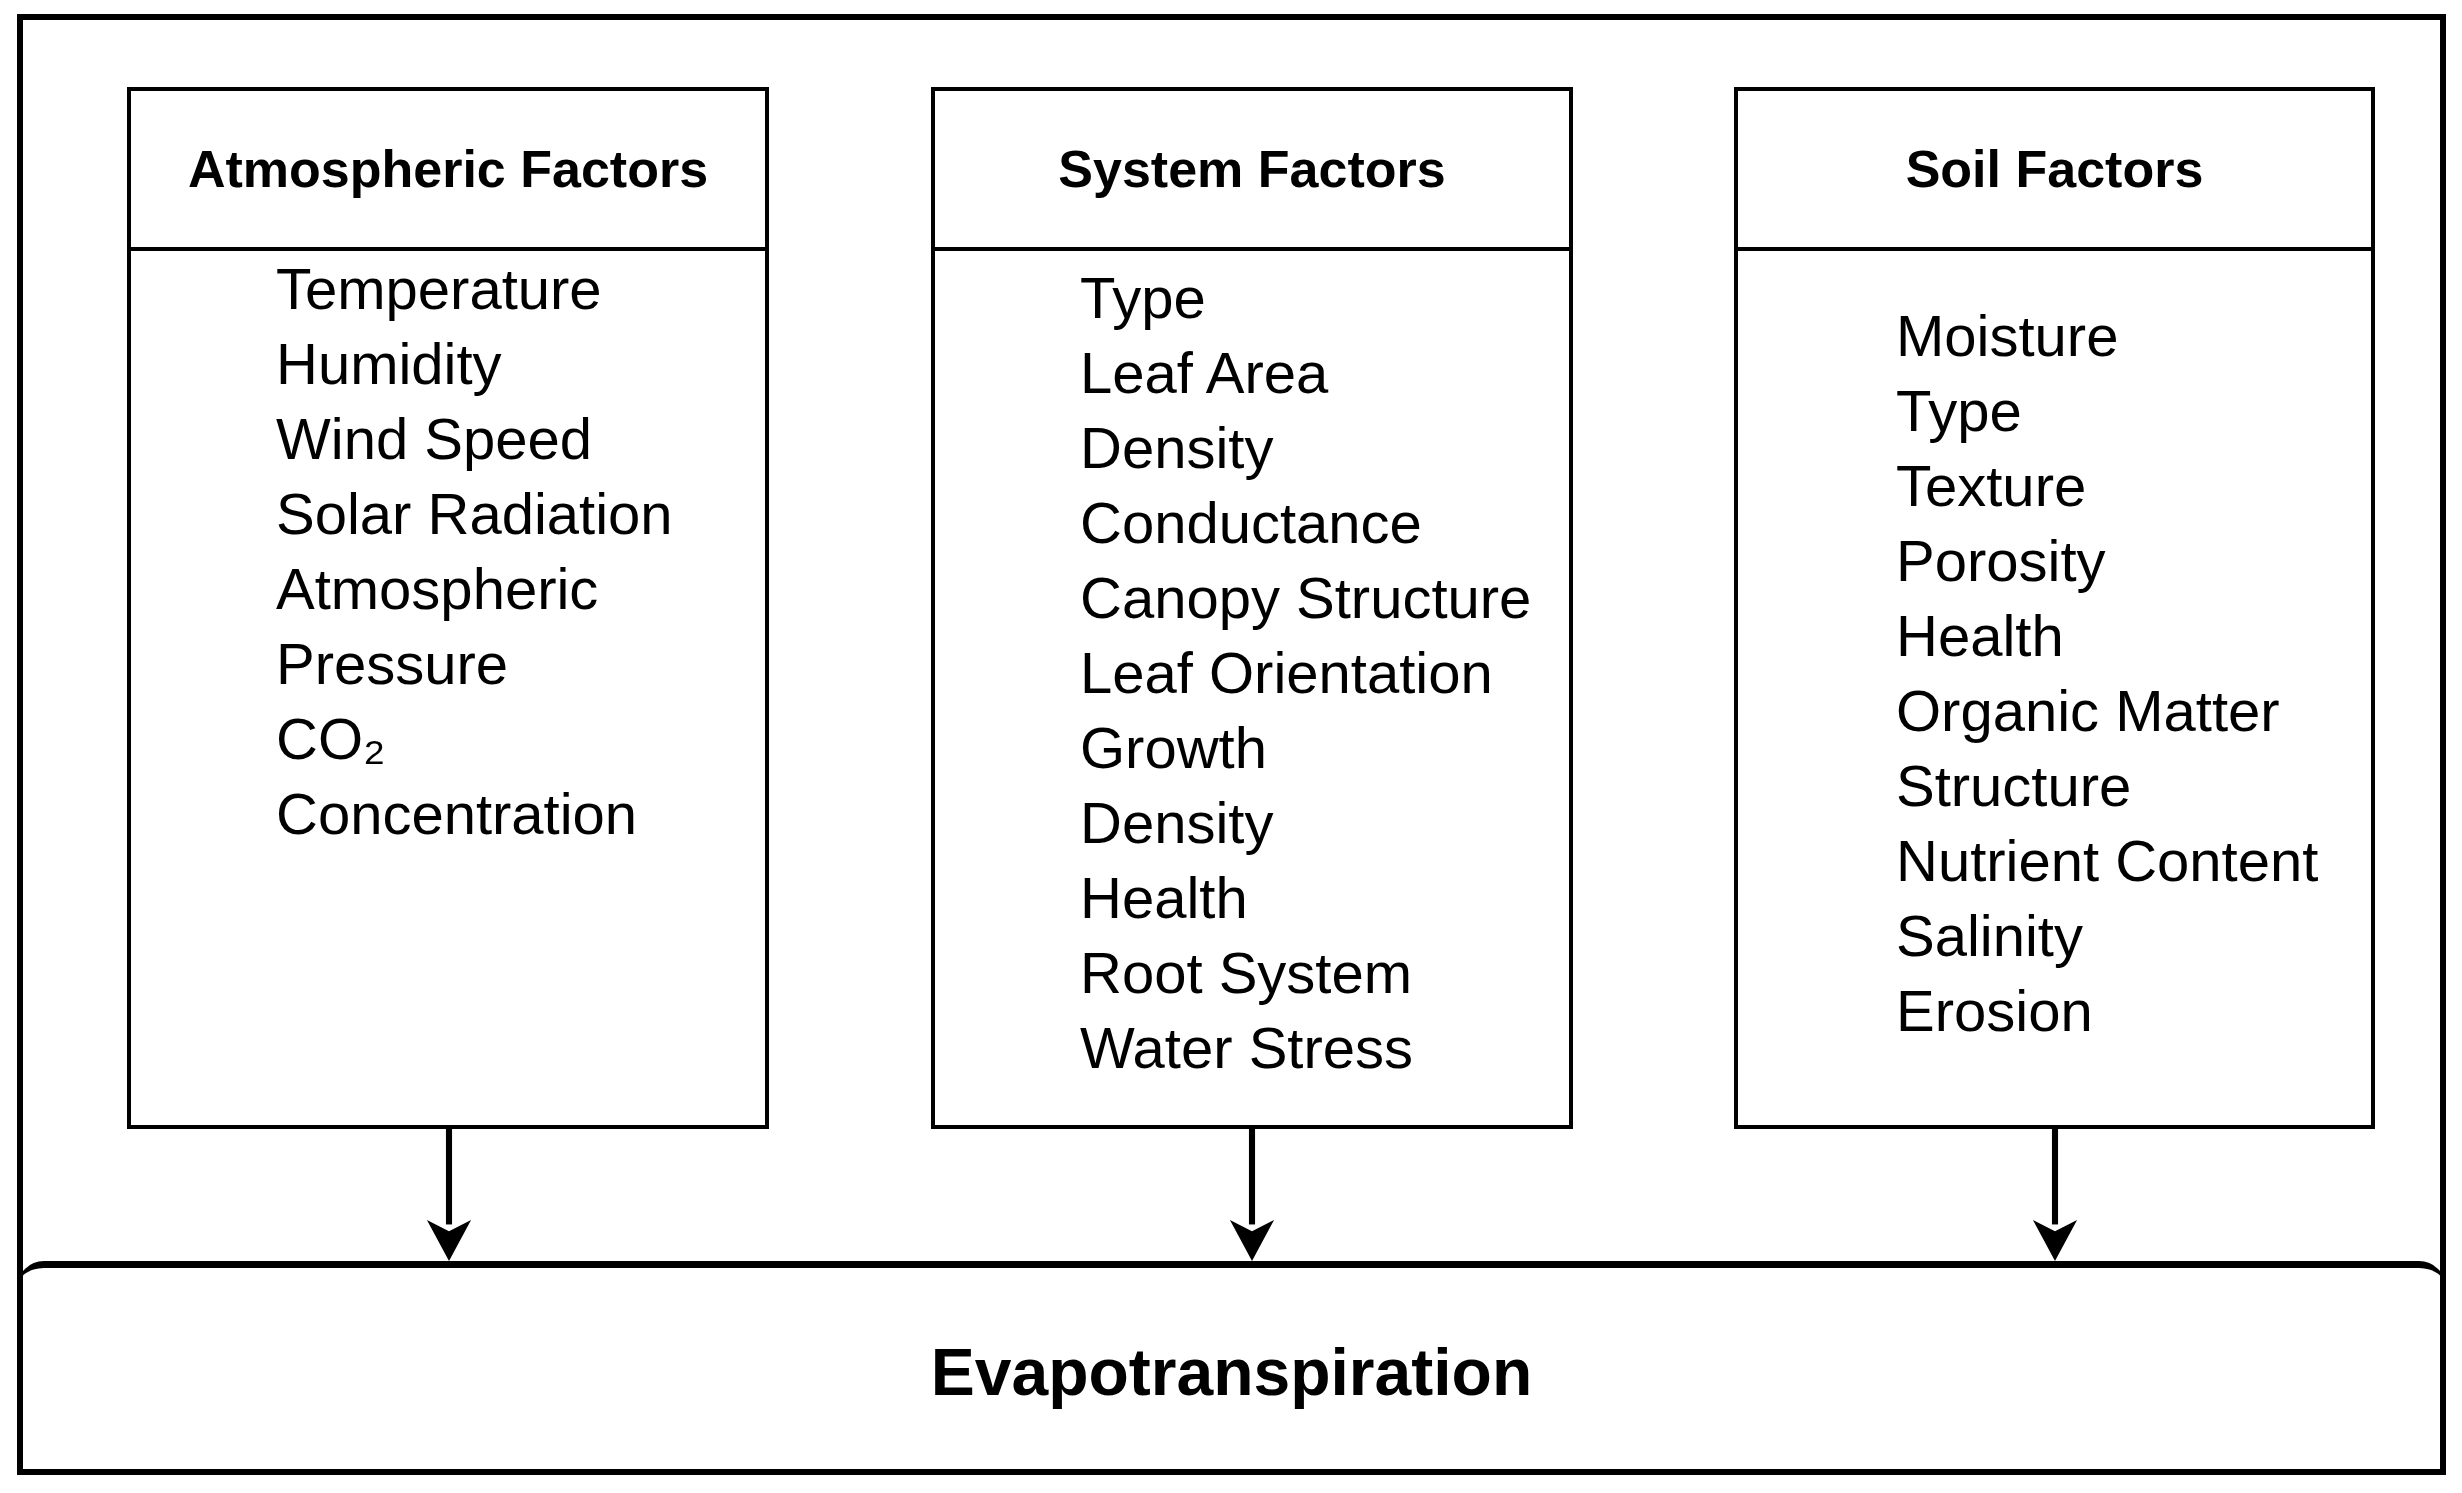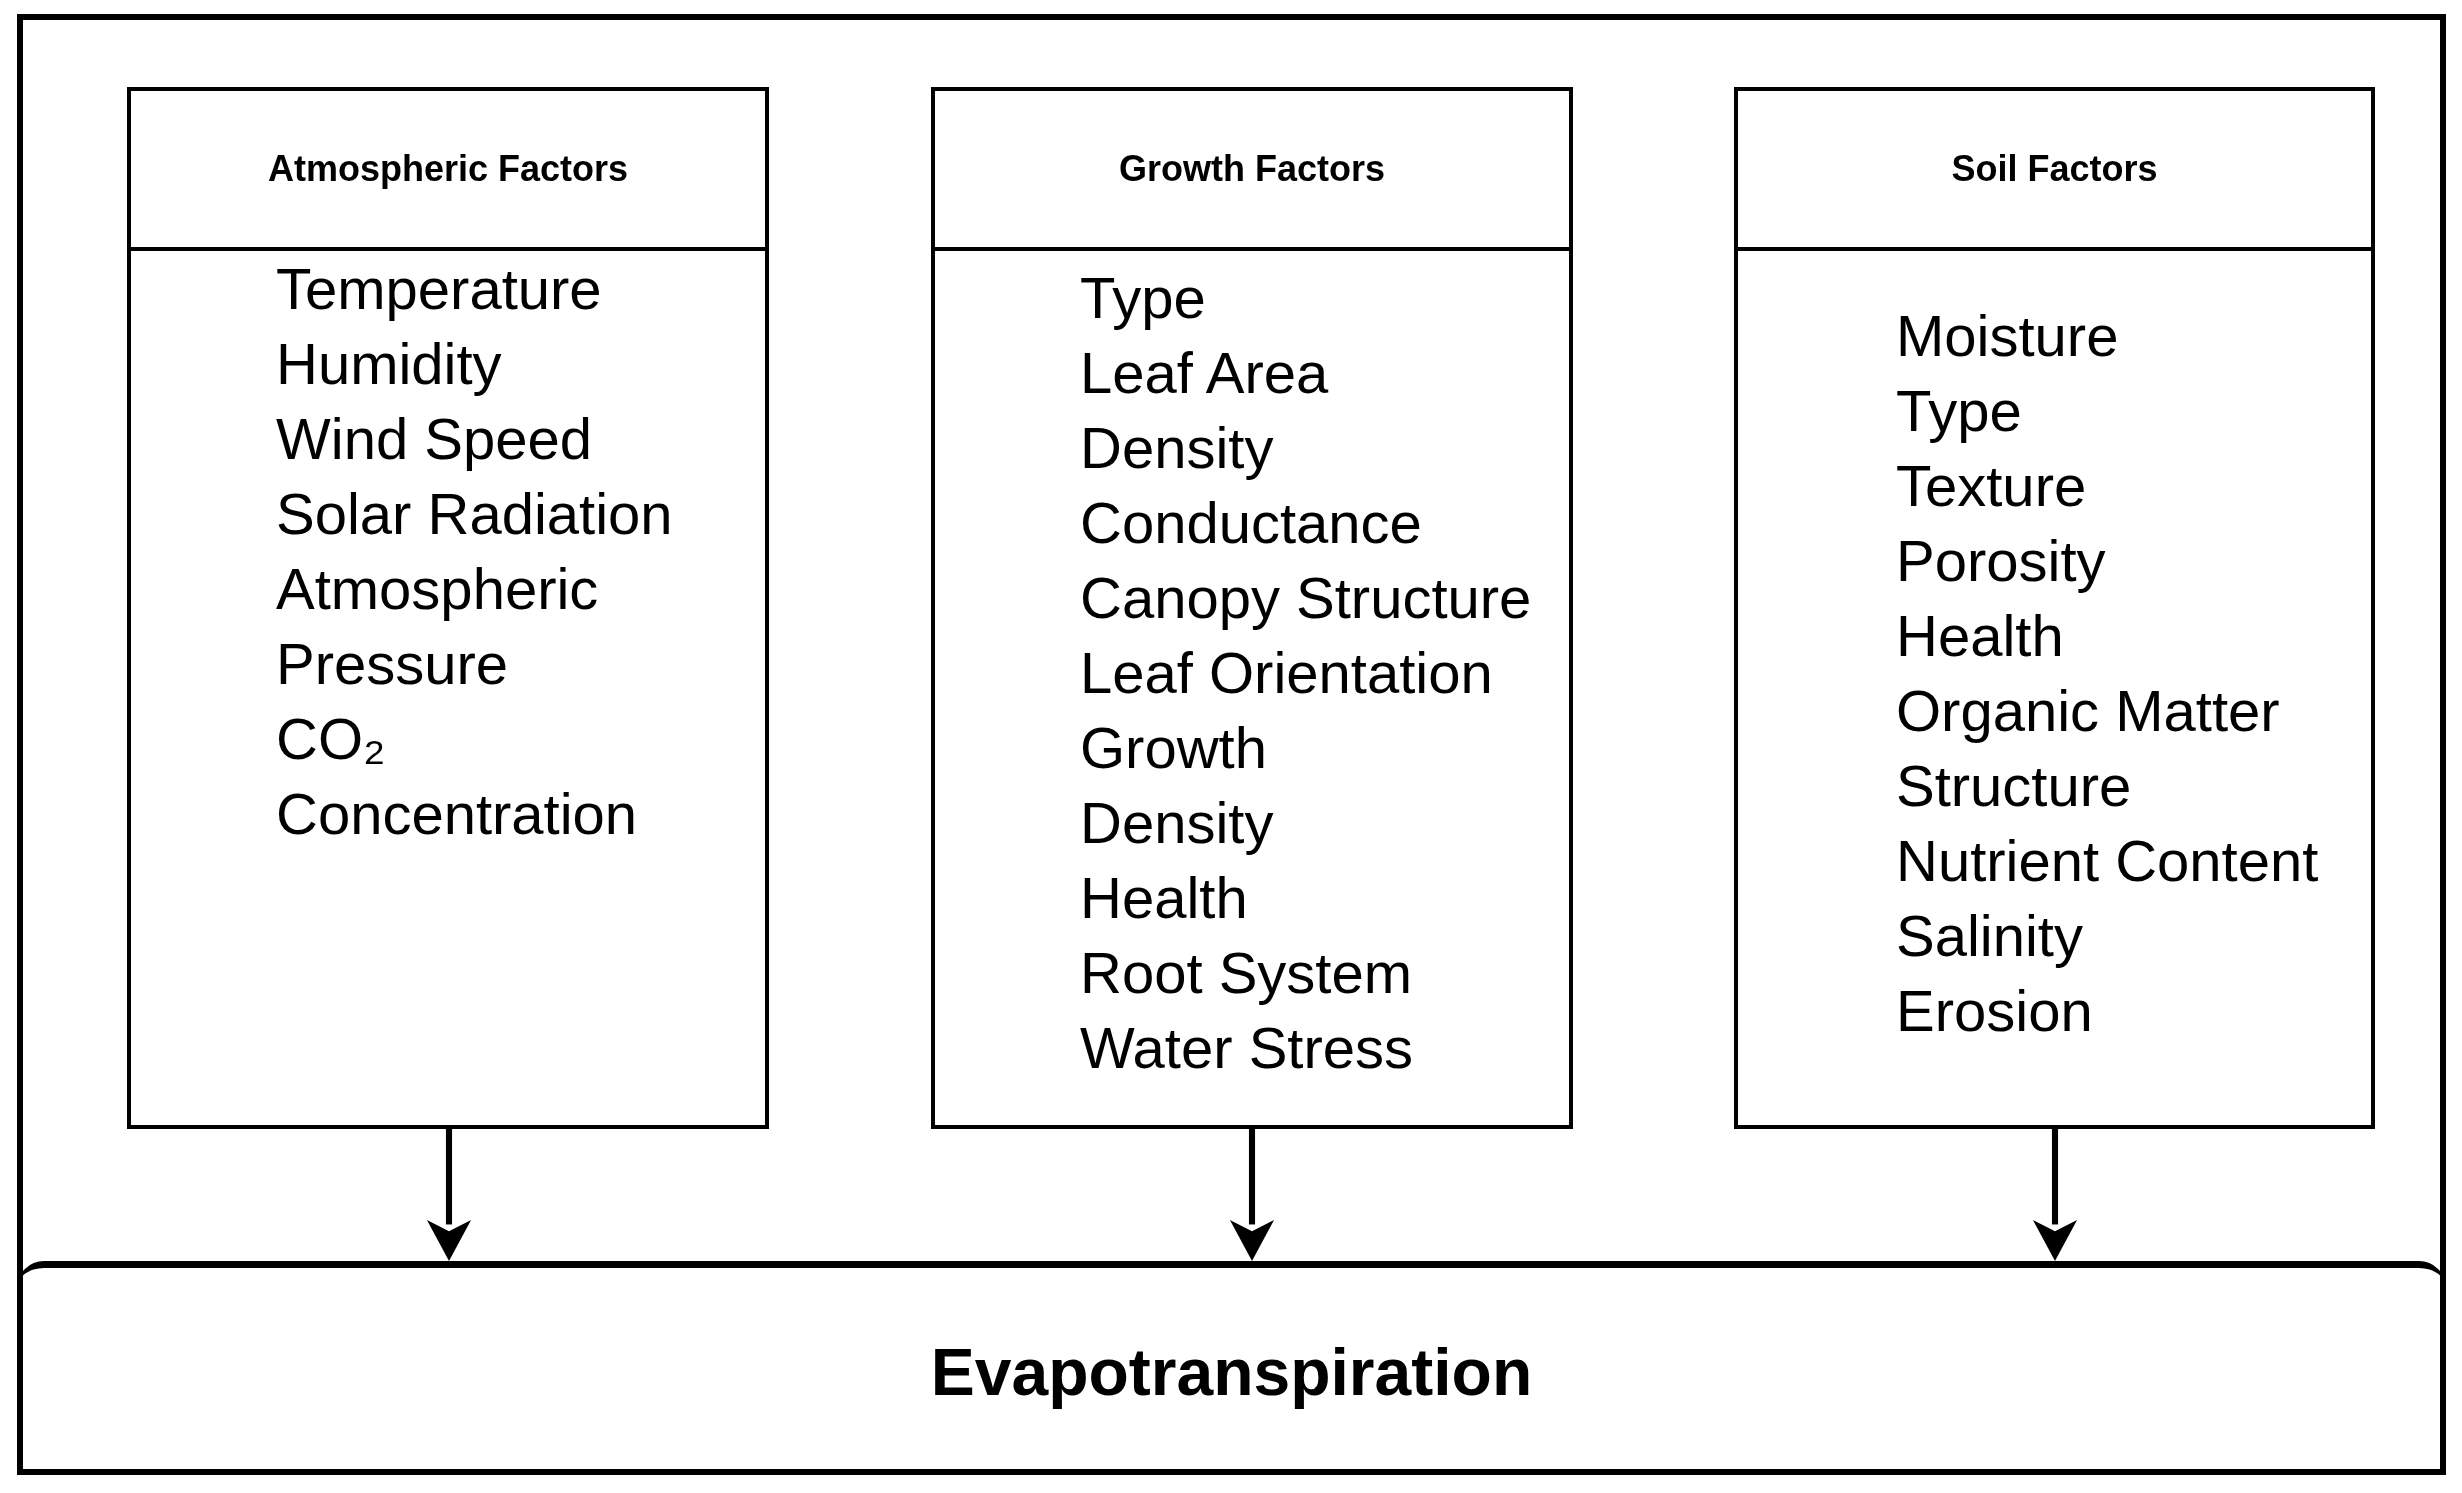--- a/index.html
+++ b/index.html
@@ -18,21 +18,21 @@
   .factor-box{
     position:absolute;top:87px;height:1042px;width:642px;
     border:4.6px solid #000000;box-sizing:border-box;background:#ffffff;
   }
   .box-atmospheric{left:127px;}
   .box-plant{left:931px;}
   .box-soil{left:1734px;width:641px;}
   .box-header{
     height:160px;box-sizing:border-box;border-bottom:4.6px solid #000000;
     display:flex;align-items:center;justify-content:center;
-    font-size:36px;font-weight:bold;text-align:center;
+    font-size:52px;font-weight:bold;text-align:center;
     letter-spacing:0px;
   }
   .box-list{
     padding-left:145px;padding-right:3.1px;
     font-size:58px;line-height:75px;
     white-space:nowrap;
   }
   .box-atmospheric .box-list{}
   .box-plant .box-list{padding-top:9.2px;}
   .box-soil .box-list{padding-top:47px;margin-left:13px;}
@@ -64,21 +64,21 @@
         <div>Wind Speed</div>
         <div>Solar Radiation</div>
         <div>Atmospheric</div>
         <div>Pressure</div>
         <div>CO₂</div>
         <div>Concentration</div>
       </div>
   </div>
 
   <div class="factor-box box-plant">
-    <div class="box-header">Growth Factors</div>
+    <div class="box-header">System Factors</div>
     <div class="box-list">
         <div>Type</div>
         <div>Leaf Area</div>
         <div>Density</div>
         <div>Conductance</div>
         <div>Canopy Structure</div>
         <div>Leaf Orientation</div>
         <div>Growth</div>
         <div>Density</div>
         <div>Health</div>

